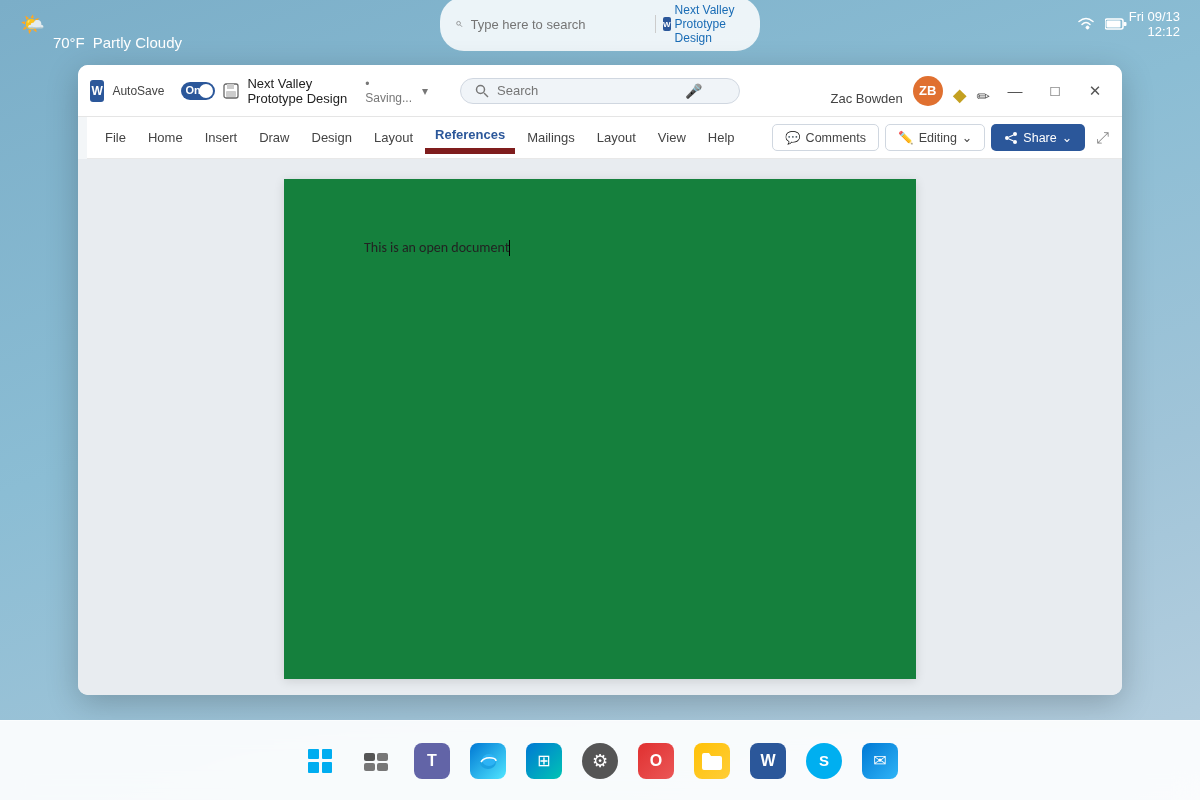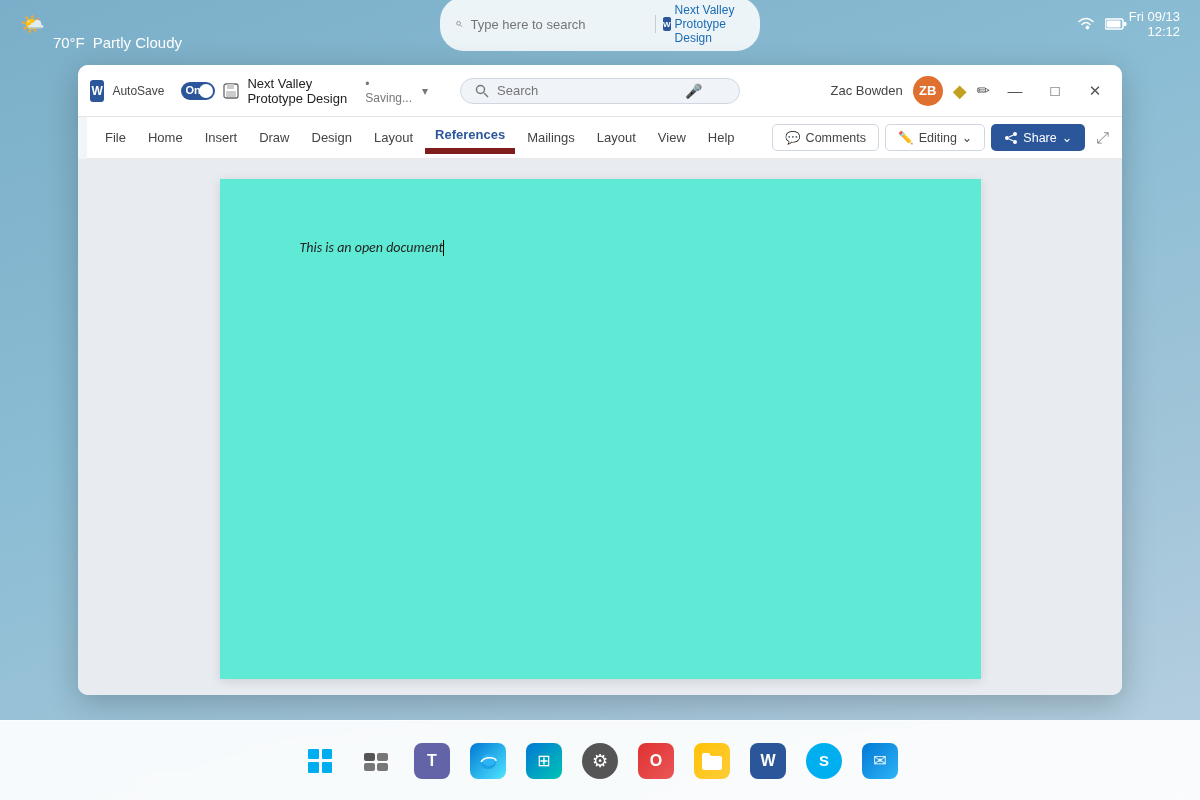--- a/index.html
+++ b/index.html
@@ -209,21 +209,21 @@
       color: #555;
       width: 180px;
     }
     .mic-icon {
       color: #777;
       font-size: 14px;
       cursor: pointer;
     }
     .title-bar-right {
       display: flex;
-      align-items: center;
+      align-items: flex-end;
       gap: 10px;
       flex: 1;
       justify-content: flex-end;
     }
     .user-name {
       font-size: 13px;
       color: #444;
     }
     .avatar {
       width: 30px;
@@ -326,27 +326,26 @@
     
     .doc-area {
       flex: 1;
       background: #e8ecf0;
       display: flex;
       justify-content: center;
       overflow-y: auto;
       padding: 20px 0;
     }
     .doc-page {
-      background: #5eead4;
-      width: 761px;
+      background: #15803d;
+      width: 632px;
       min-height: 500px;
       box-shadow: 0 2px 10px rgba(0,0,0,0.12);
       padding: 60px 80px;
       position: relative;
-      font-style: italic;
     }
     .doc-content {
       font-size: 14px;
       color: #222;
       font-family: 'Calibri', 'Segoe UI', Arial, sans-serif;
     }
     .cursor {
       display: inline-block;
       width: 1px;
       height: 16px;

